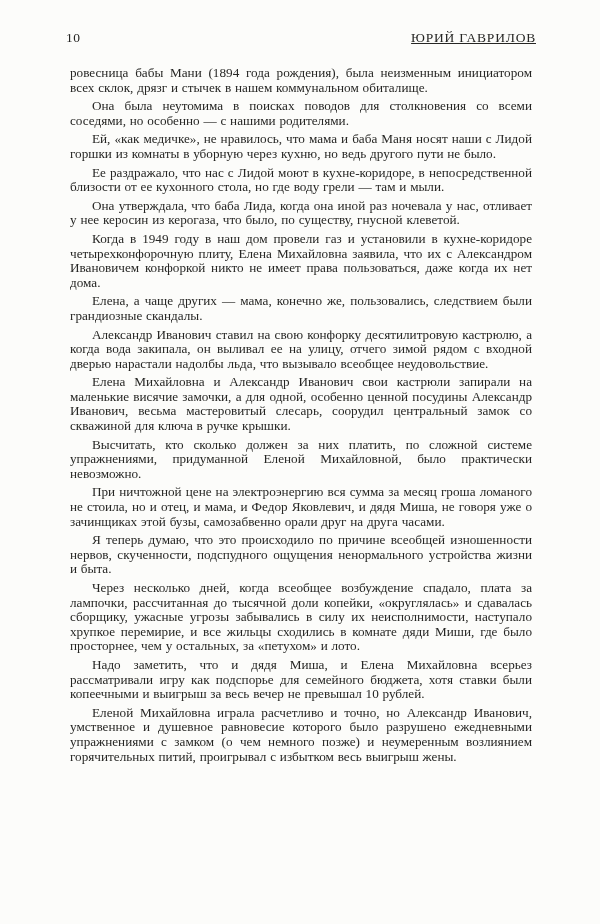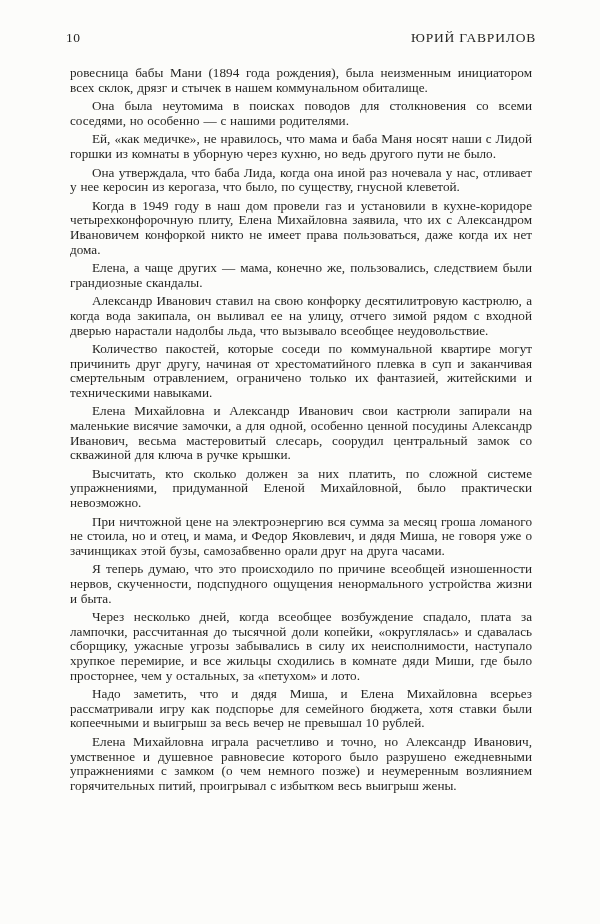--- a/index.html
+++ b/index.html
@@ -25,20 +25,21 @@
     align-items: baseline;
     font-size: 13.5px;
     margin-bottom: 20px;
     gap: 44px;
   }
   .page-number {
     letter-spacing: 0.5px;
   }
   .running-title {
     letter-spacing: 0.8px;
+    text-decoration: underline;
   }
   .text-block p.para {
     margin: 4px;
     text-align: justify;
     text-indent: 22px;
     font-size: 13.2px;
     line-height: 14.6px;
     word-spacing: 0.5px;
   }
   .text-block p.para.no-indent {
@@ -50,26 +51,26 @@
 
 <div class="page">
   <div class="running-header">
     <span class="page-number">10</span>
     <span class="running-title">ЮРИЙ ГАВРИЛОВ</span>
   </div>
   <div class="text-block">
       <p class="para no-indent">ровесница бабы Мани (1894 года рождения), была неизменным инициатором всех склок, дрязг и стычек в нашем коммунальном обиталище.</p>
       <p class="para">Она была неутомима в поисках поводов для столкновения со всеми соседями, но особенно — с нашими родителями.</p>
       <p class="para">Ей, «как медичке», не нравилось, что мама и баба Маня носят наши с Лидой горшки из комнаты в уборную через кухню, но ведь другого пути не было.</p>
+      <p class="para">Ее раздражало, что нас с Лидой моют в кухне-коридоре, в непосредственной близости от ее кухонного стола, но где воду грели — там и мыли.</p>
       <p class="para">Она утверждала, что баба Лида, когда она иной раз ночевала у нас, отливает у нее керосин из керогаза, что было, по существу, гнусной клеветой.</p>
       <p class="para">Когда в 1949 году в наш дом провели газ и установили в кухне-коридоре четырехконфорочную плиту, Елена Михайловна заявила, что их с Александром Ивановичем конфоркой никто не имеет права пользоваться, даже когда их нет дома.</p>
       <p class="para">Елена, а чаще других — мама, конечно же, пользовались, следствием были грандиозные скандалы.</p>
       <p class="para">Александр Иванович ставил на свою конфорку десятилитровую кастрюлю, а когда вода закипала, он выливал ее на улицу, отчего зимой рядом с входной дверью нарастали надолбы льда, что вызывало всеобщее неудовольствие.</p>
-      <p class="para">Количество пакостей, которые соседи по коммунальной квартире могут причинить друг другу, начиная от хрестоматийного плевка в суп и заканчивая смертельным отравлением, ограничено только их фантазией, житейскими и техническими навыками.</p>
       <p class="para">Елена Михайловна и Александр Иванович свои кастрюли запирали на маленькие висячие замочки, а для одной, особенно ценной посудины Александр Иванович, весьма мастеровитый слесарь, соорудил центральный замок со скважиной для ключа в ручке крышки.</p>
       <p class="para">Высчитать, кто сколько должен за них платить, по сложной системе упражнениями, придуманной Еленой Михайловной, было практически невозможно.</p>
       <p class="para">При ничтожной цене на электроэнергию вся сумма за месяц гроша ломаного не стоила, но и отец, и мама, и Федор Яковлевич, и дядя Миша, не говоря уже о зачинщиках этой бузы, самозабвенно орали друг на друга часами.</p>
       <p class="para">Я теперь думаю, что это происходило по причине всеобщей изношенности нервов, скученности, подспудного ощущения ненормального устройства жизни и быта.</p>
       <p class="para">Через несколько дней, когда всеобщее возбуждение спадало, плата за лампочки, рассчитанная до тысячной доли копейки, «округлялась» и сдавалась сборщику, ужасные угрозы забывались в силу их неисполнимости, наступало хрупкое перемирие, и все жильцы сходились в комнате дяди Миши, где было просторнее, чем у остальных, за «петухом» и лото.</p>
       <p class="para">Надо заметить, что и дядя Миша, и Елена Михайловна всерьез рассматривали игру как подспорье для семейного бюджета, хотя ставки были копеечными и выигрыш за весь вечер не превышал 10 рублей.</p>
-      <p class="para">Елена Михайловна играла расчетливо и точно, но Александр Иванович, умственное и душевное равновесие которого было разрушено ежедневными упражнениями с замком (о чем немного позже) и неумеренным возлиянием горячительных питий, проигрывал с избытком весь выигрыш жены.</p>
+      <p class="para">Еленой Михайловна играла расчетливо и точно, но Александр Иванович, умственное и душевное равновесие которого было разрушено ежедневными упражнениями с замком (о чем немного позже) и неумеренным возлиянием горячительных питий, проигрывал с избытком весь выигрыш жены.</p>
     </div>
 </div>
 
 </body></html>

